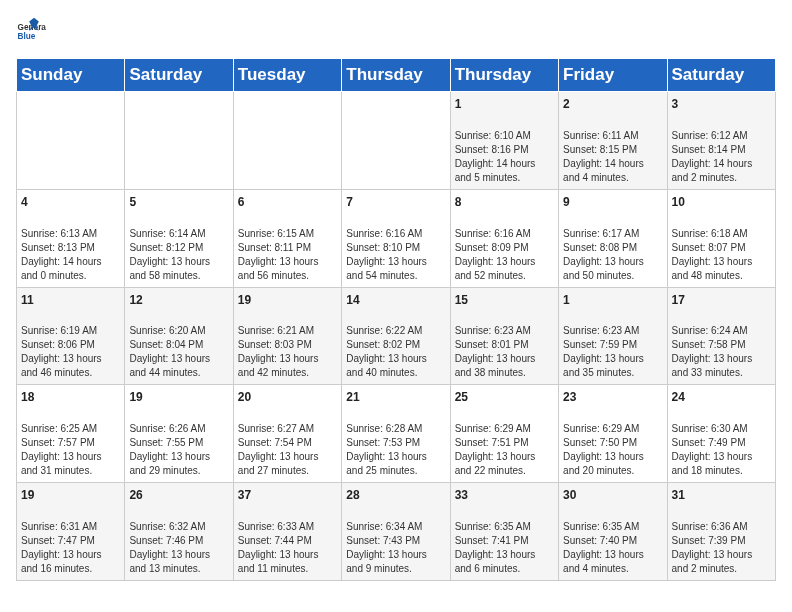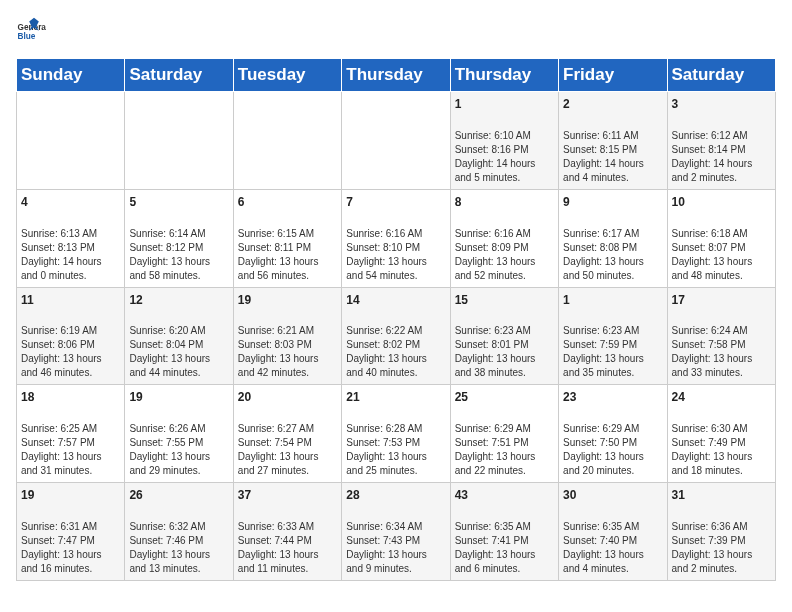--- a/index.html
+++ b/index.html
@@ -228,21 +228,21 @@
         </td>
         <td>
           <span class="day-num">37</span>
           <div class="day-info">Sunrise: 6:33 AM<br>Sunset: 7:44 PM<br>Daylight: 13 hours<br>and 11 minutes.</div>
         </td>
         <td>
           <span class="day-num">28</span>
           <div class="day-info">Sunrise: 6:34 AM<br>Sunset: 7:43 PM<br>Daylight: 13 hours<br>and 9 minutes.</div>
         </td>
         <td>
-          <span class="day-num">43</span>
+          <span class="day-num">33</span>
           <div class="day-info">Sunrise: 6:35 AM<br>Sunset: 7:41 PM<br>Daylight: 13 hours<br>and 6 minutes.</div>
         </td>
         <td>
           <span class="day-num">30</span>
           <div class="day-info">Sunrise: 6:35 AM<br>Sunset: 7:40 PM<br>Daylight: 13 hours<br>and 4 minutes.</div>
         </td>
         <td>
           <span class="day-num">31</span>
           <div class="day-info">Sunrise: 6:36 AM<br>Sunset: 7:39 PM<br>Daylight: 13 hours<br>and 2 minutes.</div>
         </td>

